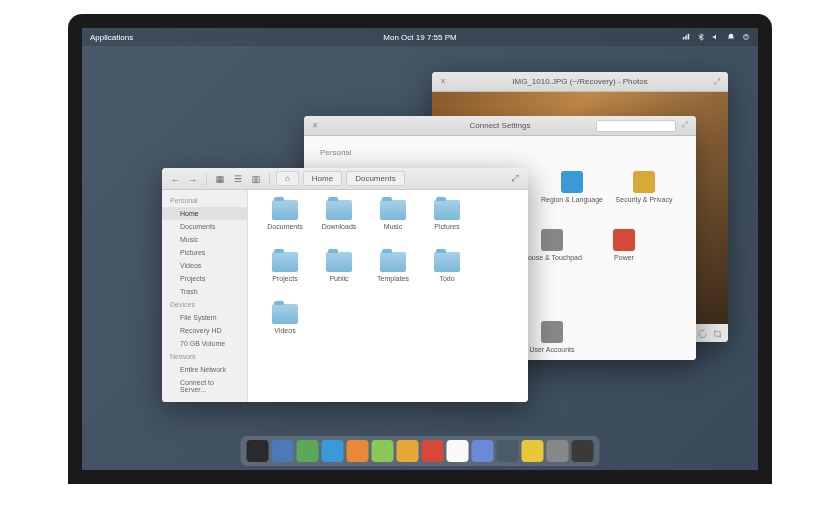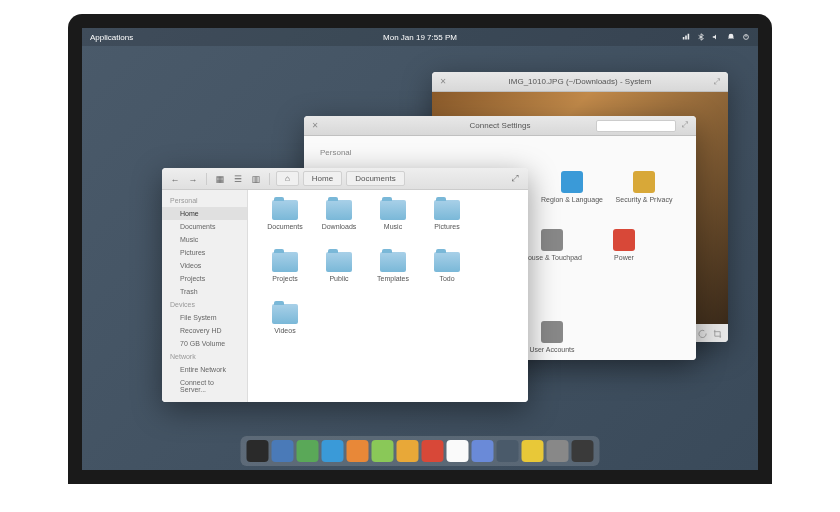--- a/index.html
+++ b/index.html
@@ -46,21 +46,21 @@
 .search-box{width:80px;height:12px;background:#fff;border:1px solid #ccc;border-radius:2px;margin-left:8px}
 </style>
 </head>
 <body>
 
 <div class="laptop">
 <div class="screen">
 
 <div class="topbar">
   <span>Applications</span>
-  <span class="topbar-center">Mon Jan 19   7:55 PM</span>
+  <span class="topbar-center">Mon Oct 19   7:55 PM</span>
   <div class="topbar-right">
     <svg class="tb-icon" viewBox="0 0 10 10">
             <path d="M1 8h2V5H1zm3 0h2V3H4zm3 0h2V1H7z" fill="#fff"></path>
           </svg>
     <svg class="tb-icon" viewBox="0 0 10 10">
             <path d="M5 1v8l3-2-3-2 3-2-3-2M5 5L2 3m3 2L2 7" stroke="#fff" fill="none"></path>
           </svg>
     <svg class="tb-icon" viewBox="0 0 10 10">
             <path d="M1 4v2h2l2 2V2L3 4z" fill="#fff"></path>
           </svg>
@@ -70,21 +70,21 @@
     <svg class="tb-icon" viewBox="0 0 10 10">
             <circle cx="5" cy="5" r="3" stroke="#fff" fill="none"></circle>
             <path d="M5 2v3" stroke="#fff"></path>
           </svg>
   </div>
 </div>
 
 <div class="window photos">
   <div class="titlebar">
     <span class="tb-btn">✕</span>
-    <span class="titlebar-title">IMG_1010.JPG (~/Downloads) - System</span>
+    <span class="titlebar-title">IMG_1010.JPG (~/Recovery) - Photos</span>
     <div class="tb-right">
       <span class="tb-btn">⤢</span>
     </div>
   </div>
   <div class="photos-body"></div>
   <div class="photos-toolbar">
     <svg class="pt-icon" viewBox="0 0 10 10">
             <circle cx="4" cy="4" r="3" stroke="#555" fill="none"></circle>
             <path d="M2 4h4" stroke="#555"></path>
           </svg>

